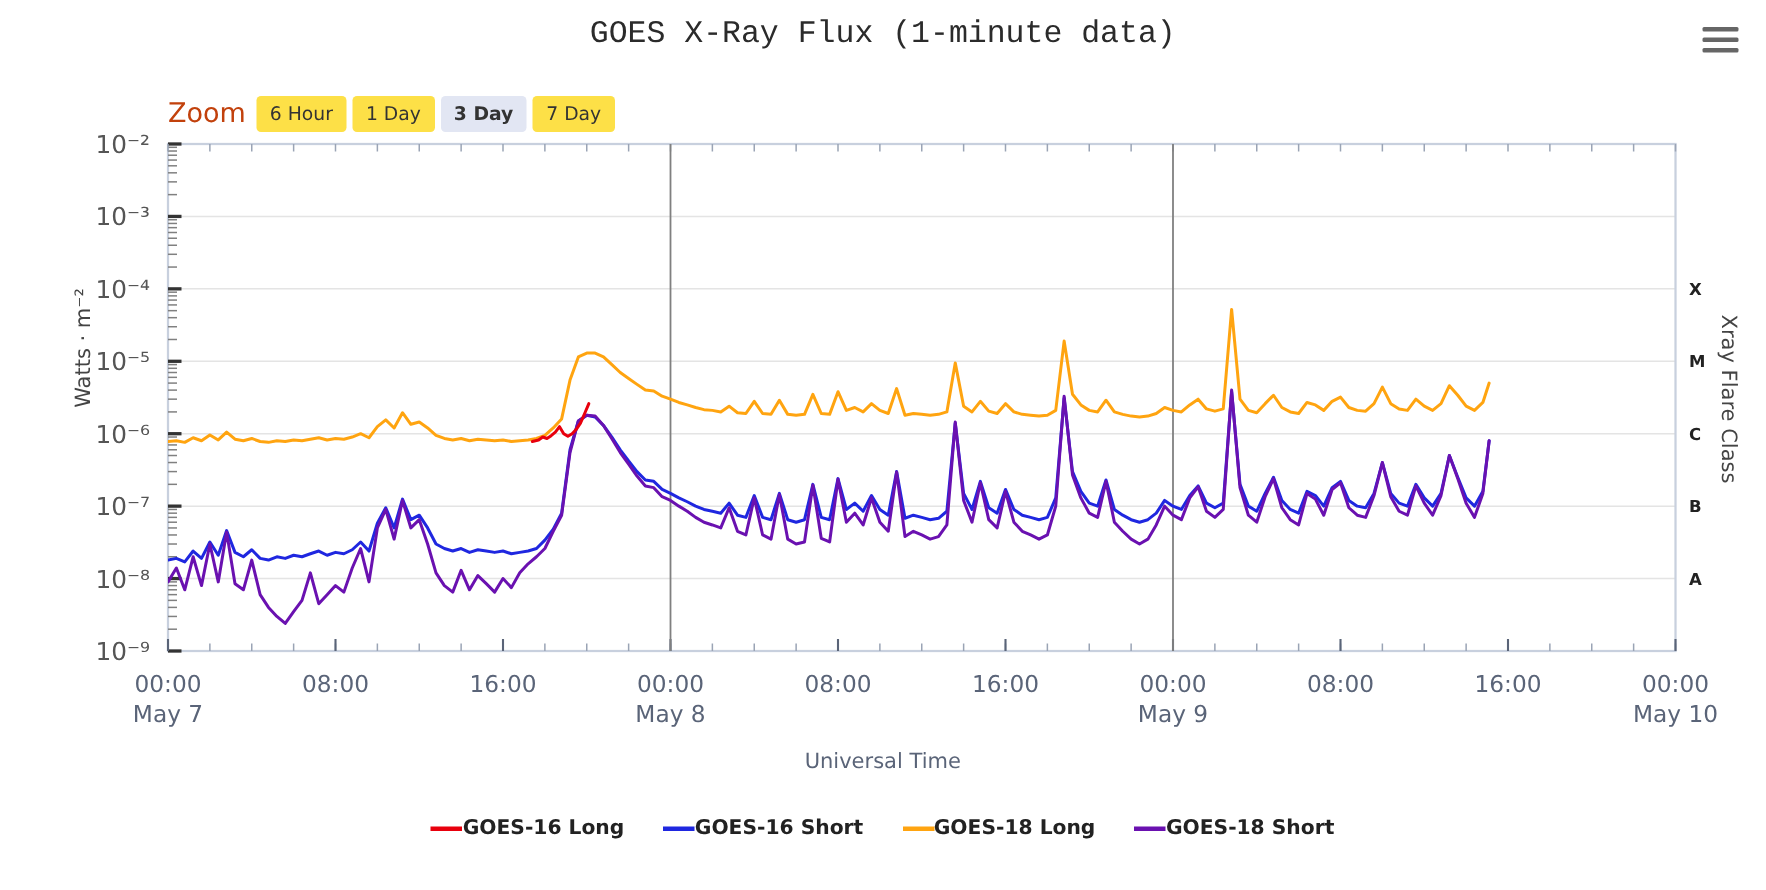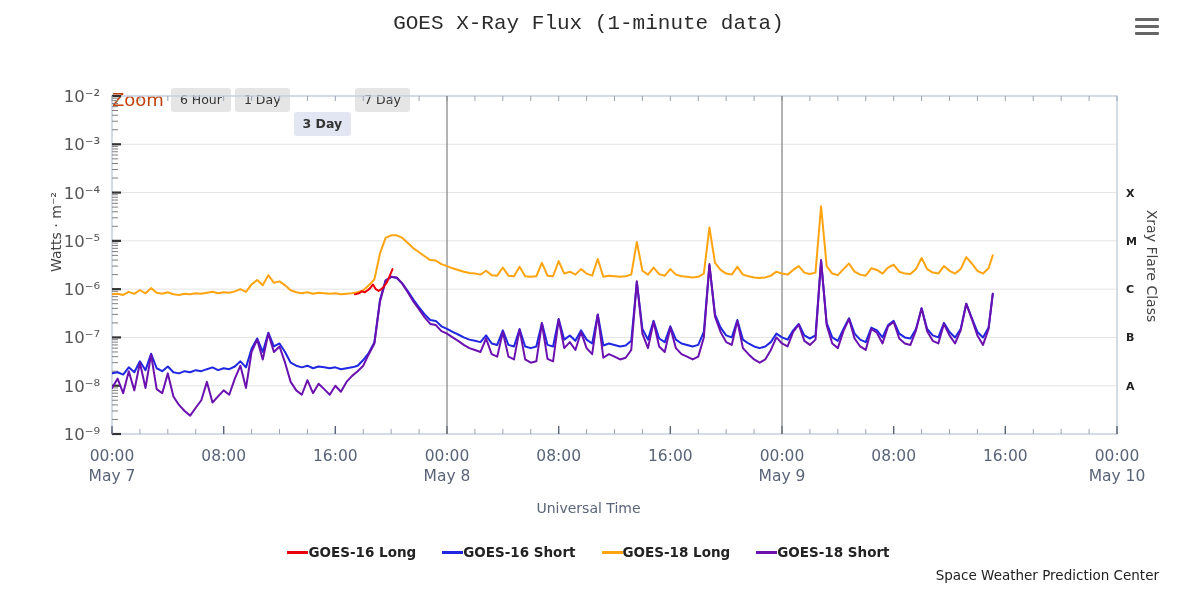--- a/index.html
+++ b/index.html
@@ -17,25 +17,25 @@
     position:absolute;right:18px;top:18px;width:24px;height:17px;cursor:pointer;
   }
   .hamburger span{
     display:block;height:3px;background:#666;margin-bottom:4px;border-radius:1px;
   }
   .hamburger span:last-child{margin-bottom:0;}
 
   .zoom-bar{position:absolute;left:112px;top:64px;display:flex;align-items:center;gap:4px;}
   .zoom-label{font-size:18px;color:#c2410c;padding-right:3px;text-align:right;}
   .zoom-btn{
-    font-size:12.5px;color:#333;background:#e5e5e5;border:none;
+    font-size:12.5px;color:#333;background:#fde047;border:none;
     padding:4px 9px;border-radius:3px;cursor:pointer;line-height:1.25;
     font-family:"DejaVu Sans","Liberation Sans",sans-serif;
   }
-  .zoom-btn.active{background:#e2e6f3;font-weight:bold;margin-top:48px;}
+  .zoom-btn.active{background:#e2e6f3;font-weight:bold;}
 
   .axis-title-y{
     position:absolute;left:-4px;top:224px;width:120px;text-align:center;
     font-size:14px;color:#444;transform:rotate(-90deg);transform-origin:center;
   }
   .axis-title-y2{
     position:absolute;left:1092px;top:258px;width:120px;text-align:center;
     font-size:14px;color:#444;transform:rotate(90deg);transform-origin:center;
   }
   .axis-title-x{
@@ -295,15 +295,14 @@
     <div class="legend-item">
       <span class="legend-swatch" style="background:#ffa410"></span>
       <span class="legend-text">GOES-18 Long</span>
     </div>
     <div class="legend-item">
       <span class="legend-swatch" style="background:#6a11b0"></span>
       <span class="legend-text">GOES-18 Short</span>
     </div>
   </div>
 
-  <div class="footer-right">Space Weather Prediction Center</div>
 
 </div>
 
 </body></html>

